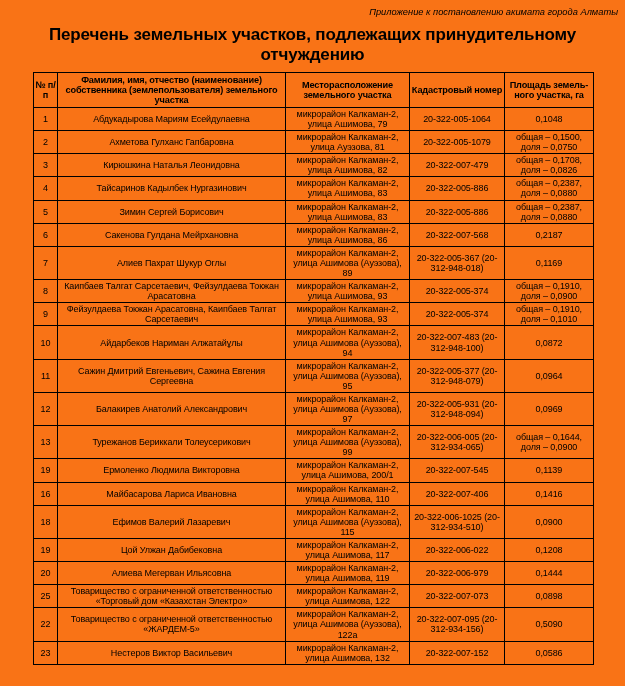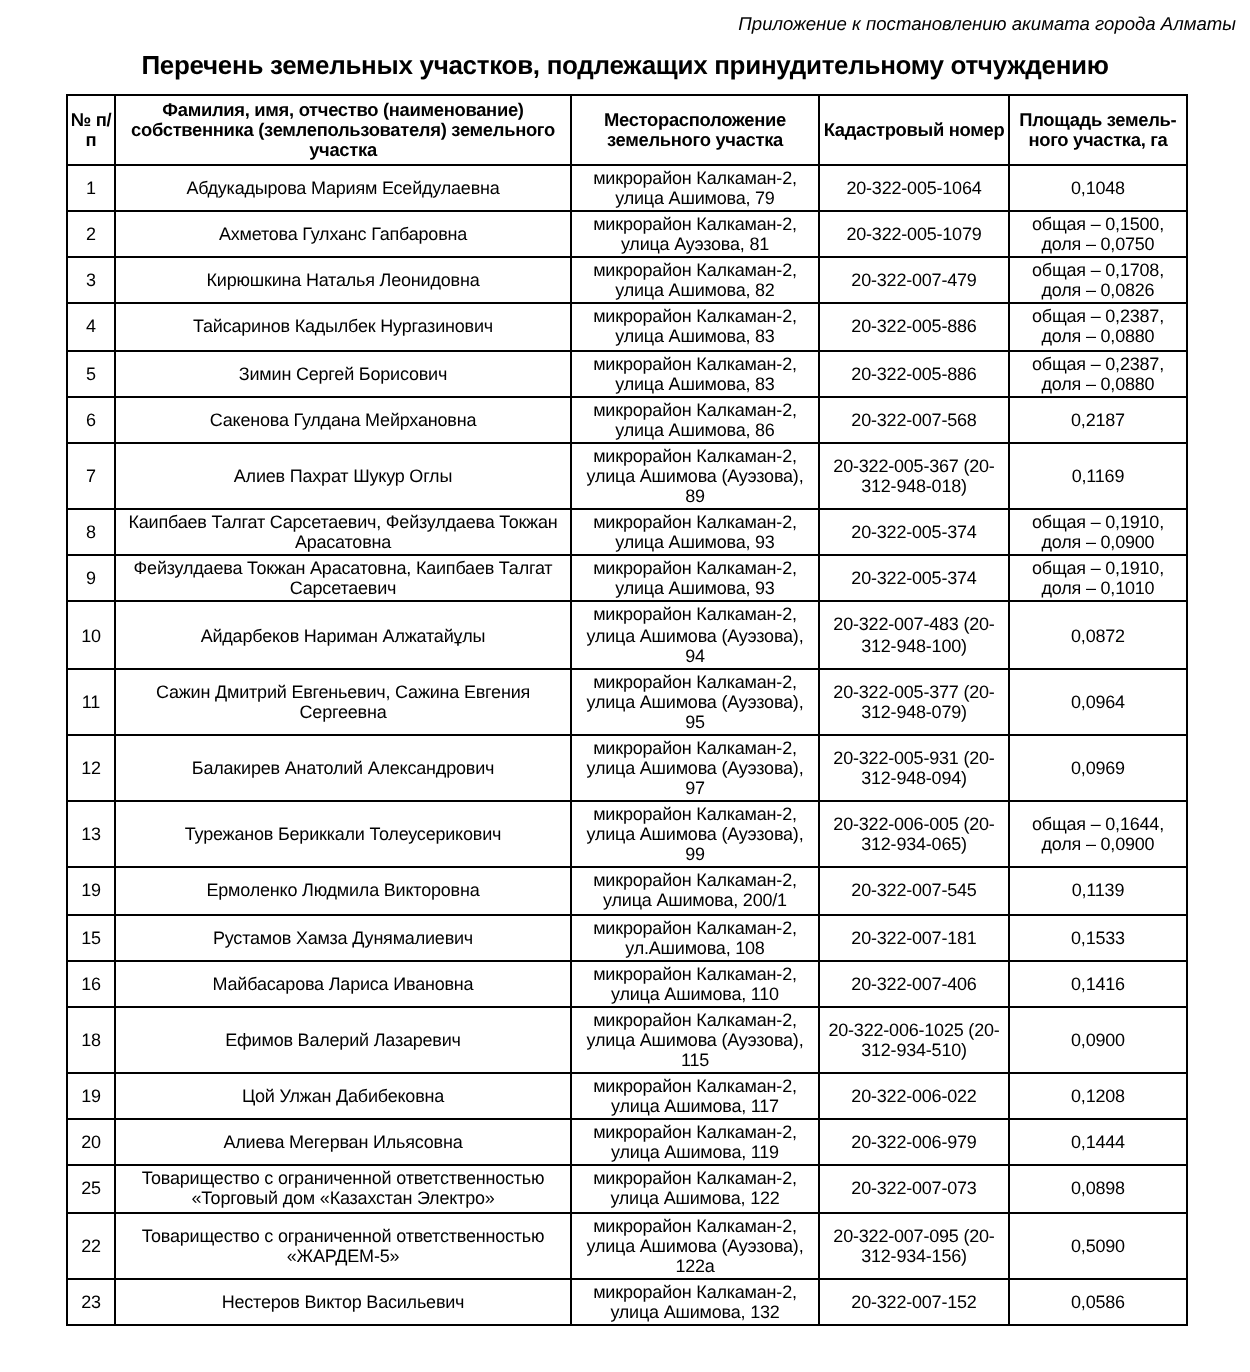--- a/index.html
+++ b/index.html
@@ -1,35 +1,35 @@
 <!DOCTYPE html>
 <html lang="ru"><head>
 <meta charset="utf-8">
 <style>
   html, body { margin: 0; padding: 0; background: #e8e8e8; }
   .page {
     position: relative;
     width: 625px;
     height: 686px;
-    background: #ffffff;
+    background: #f97316;
     overflow: hidden;
     font-family: "Liberation Sans", sans-serif;
     color: #000;
     box-sizing: border-box;
   }
   .annotation {
     text-align: right;
     font-style: italic;
     font-size: 9.3px;
     line-height: 1.25;
     padding: 7px 7px 0 0;
   }
   .doc-title {
     text-align: center;
-    font-size: 13px;
+    font-size: 17px;
     font-weight: bold;
     letter-spacing: -0.15px;
     margin: 6px 0 7px 0;
   }
   table.land-table {
     border-collapse: collapse;
     table-layout: fixed;
     margin-left: 33px;
     width: 560px;
     border: 1.5px solid #000;
@@ -181,27 +181,20 @@
       <td>общая – 0,1644, доля – 0,0900</td>
     </tr>
         <tr>
       <td>19</td>
       <td>Ермоленко Людмила Викторовна</td>
       <td>микрорайон Калкаман-2, улица Ашимова, 200/1</td>
       <td>20-322-007-545</td>
       <td>0,1139</td>
     </tr>
         <tr>
-      <td>15</td>
-      <td>Рустамов Хамза Дунямалиевич</td>
-      <td>микрорайон Калкаман-2, ул.Ашимова, 108</td>
-      <td>20-322-007-181</td>
-      <td>0,1533</td>
-    </tr>
-        <tr>
       <td>16</td>
       <td>Майбасарова Лариса Ивановна</td>
       <td>микрорайон Калкаман-2, улица Ашимова, 110</td>
       <td>20-322-007-406</td>
       <td>0,1416</td>
     </tr>
         <tr>
       <td>18</td>
       <td>Ефимов Валерий Лазаревич</td>
       <td>микрорайон Калкаман-2, улица Ашимова (Ауэзова), 115</td>

